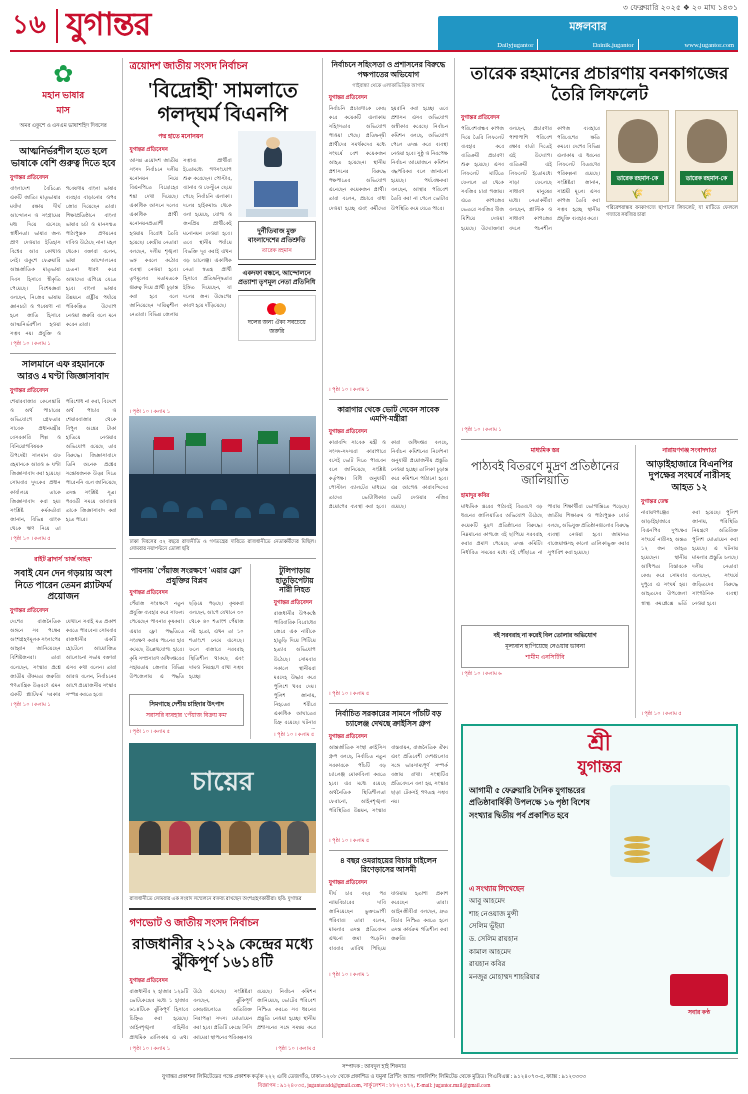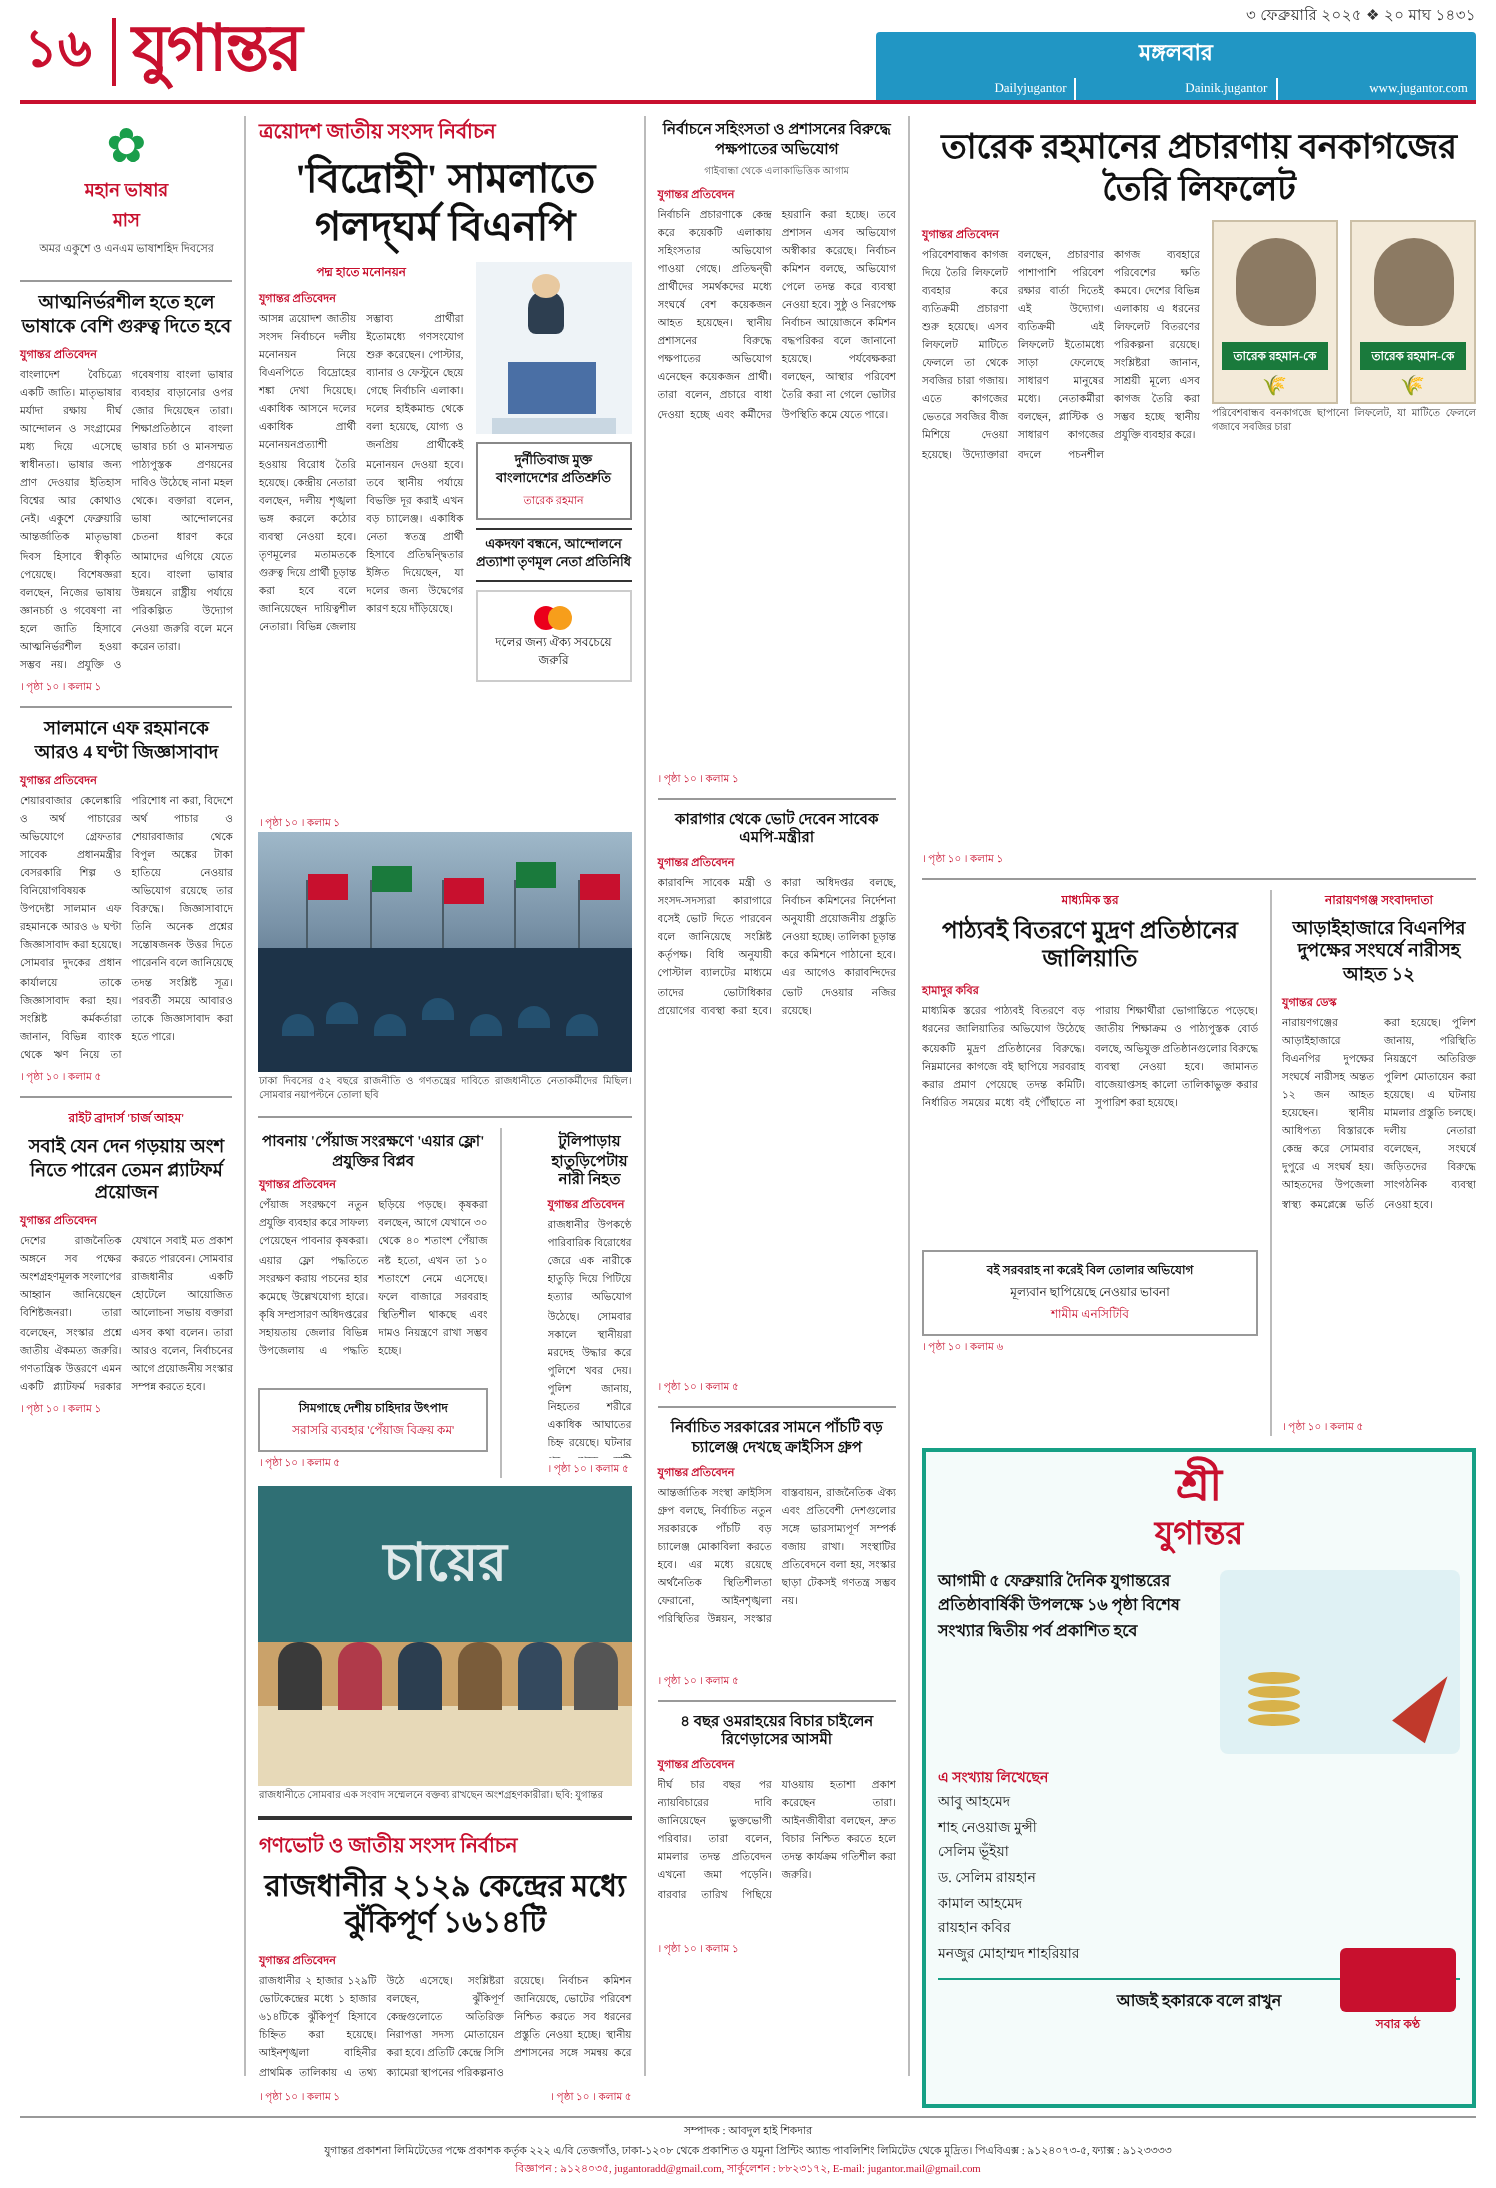--- a/index.html
+++ b/index.html
@@ -40,21 +40,21 @@
     font-size:5.2px; line-height:1.75; color:#222; text-align:justify;
     column-gap:5px; hyphens:auto; word-break:break-word;
   }
   .body-text.two { column-count:2; }
   .body-text.three { column-count:3; }
   .byline { font-size:5.6px; color:#c8102e; font-weight:bold; margin:3px 0 2px; }
   .jump { font-size:5.2px; color:#c8102e; margin-top:2px; }
 
   h1.head { font-size:20px; line-height:1.22; text-align:center; margin:3px 0 4px; font-weight:bold; }
   h2.head { font-size:15px; line-height:1.25; text-align:center; margin:3px 0 4px; font-weight:bold; }
-  h3.head { font-size:11.5px; line-height:1.3; text-align:center; margin:3px 0 3px; font-weight:bold; }
+  h3.head { font-size:11.5px; line-height:1.3; text-align:center; margin:3px 0 3px; font-weight:normal; }
   h4.head { font-size:9px; line-height:1.3; text-align:center; margin:3px 0 3px; font-weight:bold; }
   h5.head { font-size:7.5px; line-height:1.3; text-align:center; margin:2px 0 2px; font-weight:bold; }
   .kicker { font-size:10px; color:#c8102e; text-align:left; font-weight:bold; margin-bottom:2px; }
   .kicker-sm { font-size:6px; color:#c8102e; text-align:center; font-weight:bold; margin-bottom:2px; }
   .hr { border-top:1px solid #999; margin:5px 0; }
   .hr-thick { border-top:2px solid #333; margin:5px 0; }
 
   
   .lang-badge { text-align:center; padding:4px 0 6px; }
   .lang-badge .flower { font-size:24px; color:#1a9e4b; line-height:1; }
@@ -392,21 +392,20 @@
           <div>সেলিম ভূঁইয়া</div>
           <div>ড. সেলিম রায়হান</div>
           <div>কামাল আহমেদ</div>
           <div>রায়হান কবির</div>
           <div>মনজুর মোহাম্মদ শাহরিয়ার</div>
         </div>
         <div class="kontho">
           <div class="box"></div>
           <div class="cap2">সবার কণ্ঠ</div>
         </div>
-        <div class="footer-line">আজই হকারকে বলে রাখুন</div>
       </div>
     </div>
   </div>
 
   <div class="footer">
     <div class="l">সম্পাদক : আবদুল হাই শিকদার</div>
     <div class="l">যুগান্তর প্রকাশনা লিমিটেডের পক্ষে প্রকাশক কর্তৃক ২২২ এ/বি তেজগাঁও, ঢাকা-১২০৮ থেকে প্রকাশিত ও যমুনা প্রিন্টিং অ্যান্ড পাবলিশিং লিমিটেড থেকে মুদ্রিত। পিএবিএক্স : ৯১২৪০৭৩-৫, ফ্যাক্স : ৯১২৩৩৩৩</div>
     <div class="l red">বিজ্ঞাপন : ৯১২৪০৩৫, jugantoradd@gmail.com, সার্কুলেশন : ৮৮২৩১৭২,    E-mail: jugantor.mail@gmail.com</div>
   </div>
 </div>

